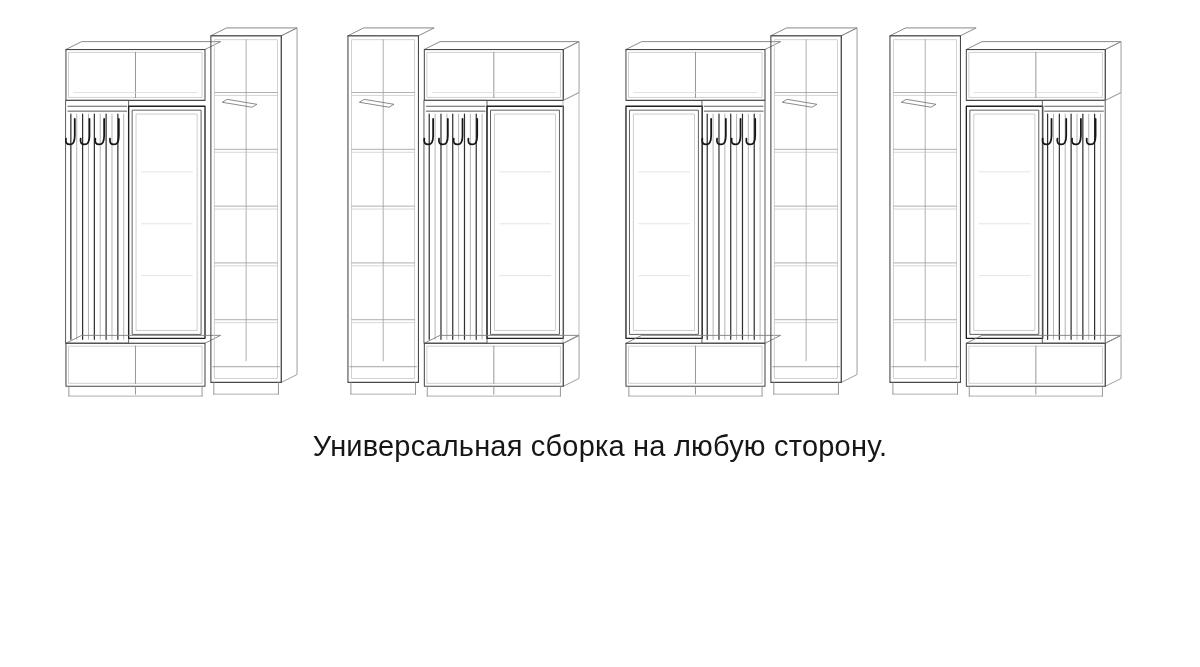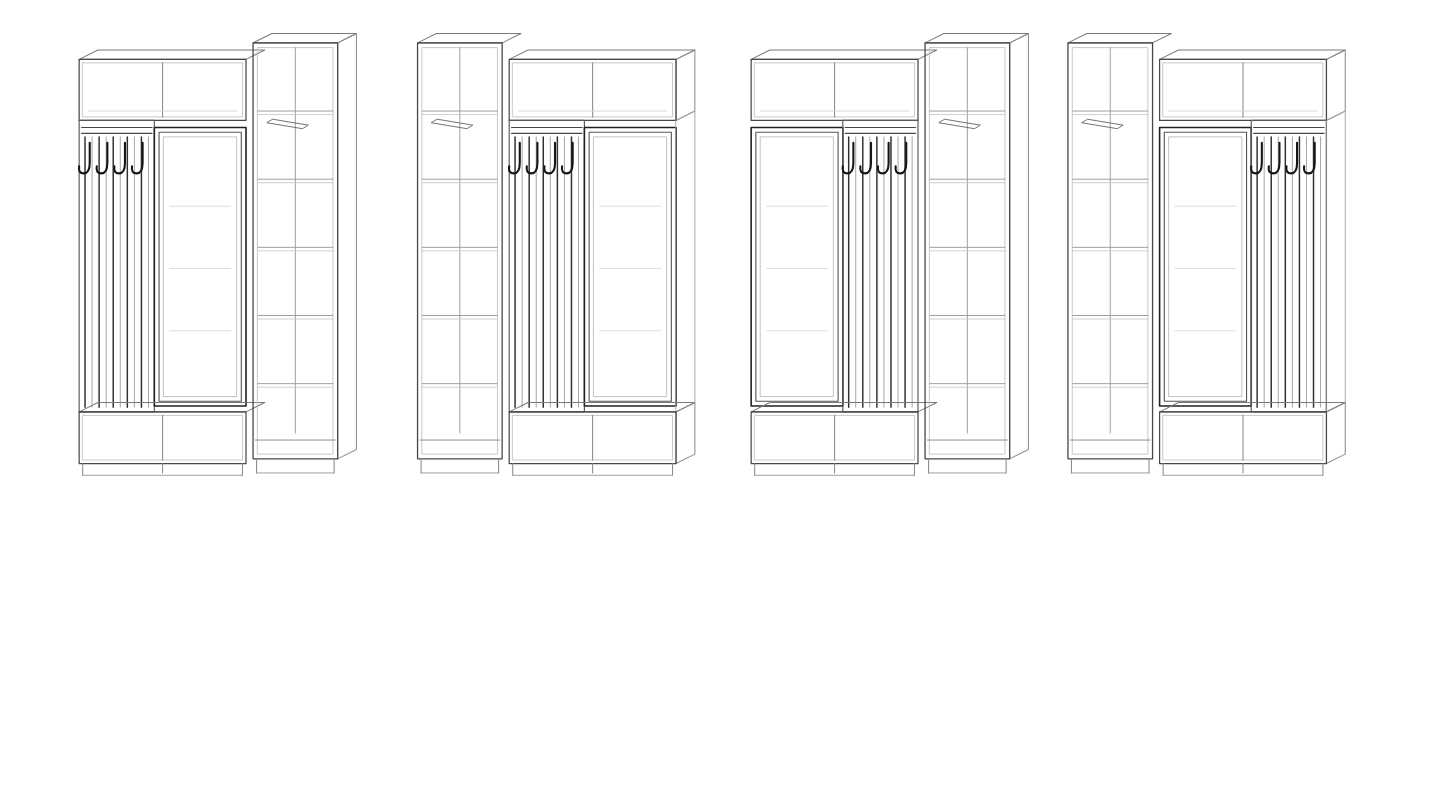--- a/index.html
+++ b/index.html
@@ -264,13 +264,14 @@
           <line x1="6" y1="276" x2="70" y2="276" stroke="#9a9a9a" stroke-width="0.8"></line>
           <line x1="6" y1="279" x2="70" y2="279" stroke="#c4c4c4" stroke-width="0.7"></line>
           <path d="M14 54 l30 5 l5 -3 l-30 -5 Z" stroke="#6a6a6a" stroke-width="0.8" fill="none"></path>
           <line x1="4" y1="324" x2="72" y2="324" stroke="#8a8a8a" stroke-width="0.8"></line>
           <line x1="5" y1="340" x2="5" y2="352" stroke="#8a8a8a" stroke-width="0.9"></line>
           <line x1="71" y1="340" x2="71" y2="352" stroke="#8a8a8a" stroke-width="0.9"></line>
           <line x1="5" y1="352" x2="71" y2="352" stroke="#9a9a9a" stroke-width="0.8"></line>
         </g>
       </svg>
   </div>
+  <div class="caption">Универсальная сборка на любую сторону.</div>
 </div>
 
 </body></html>

